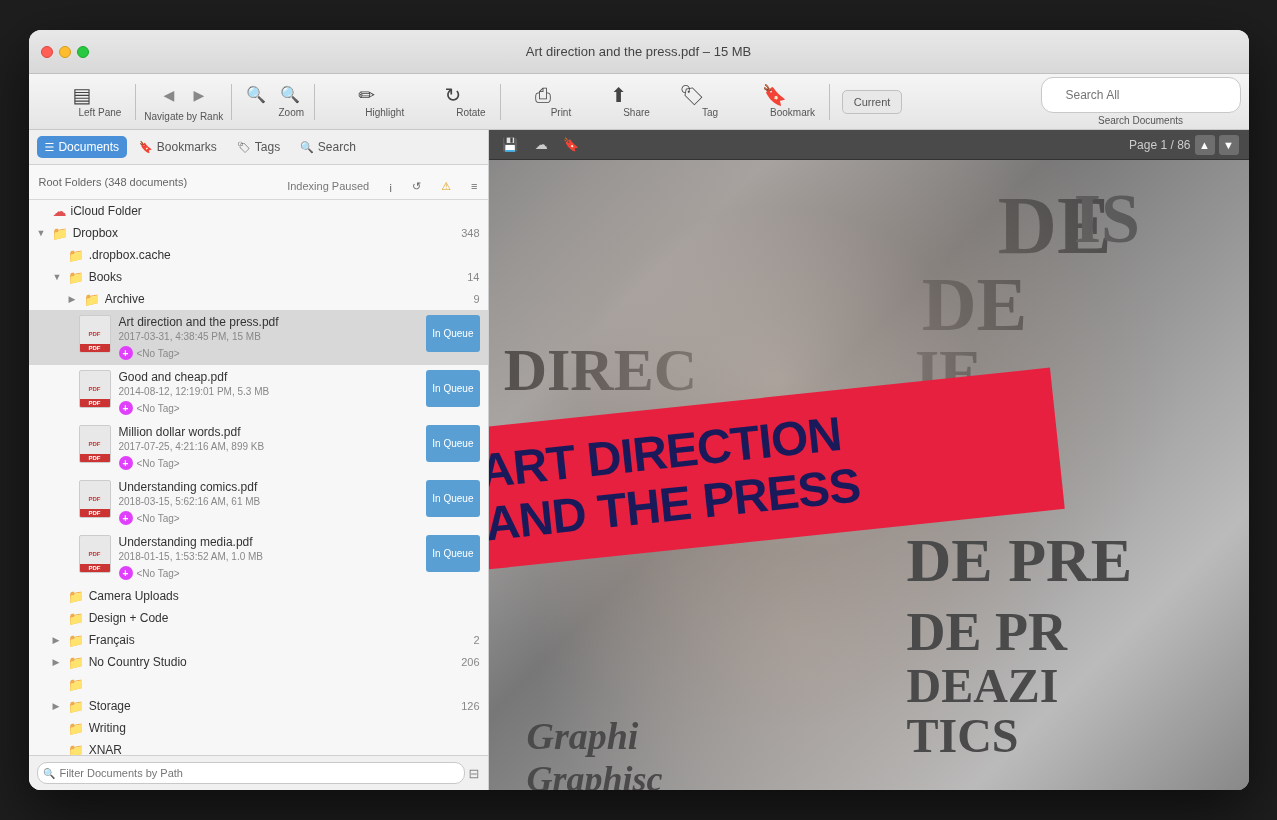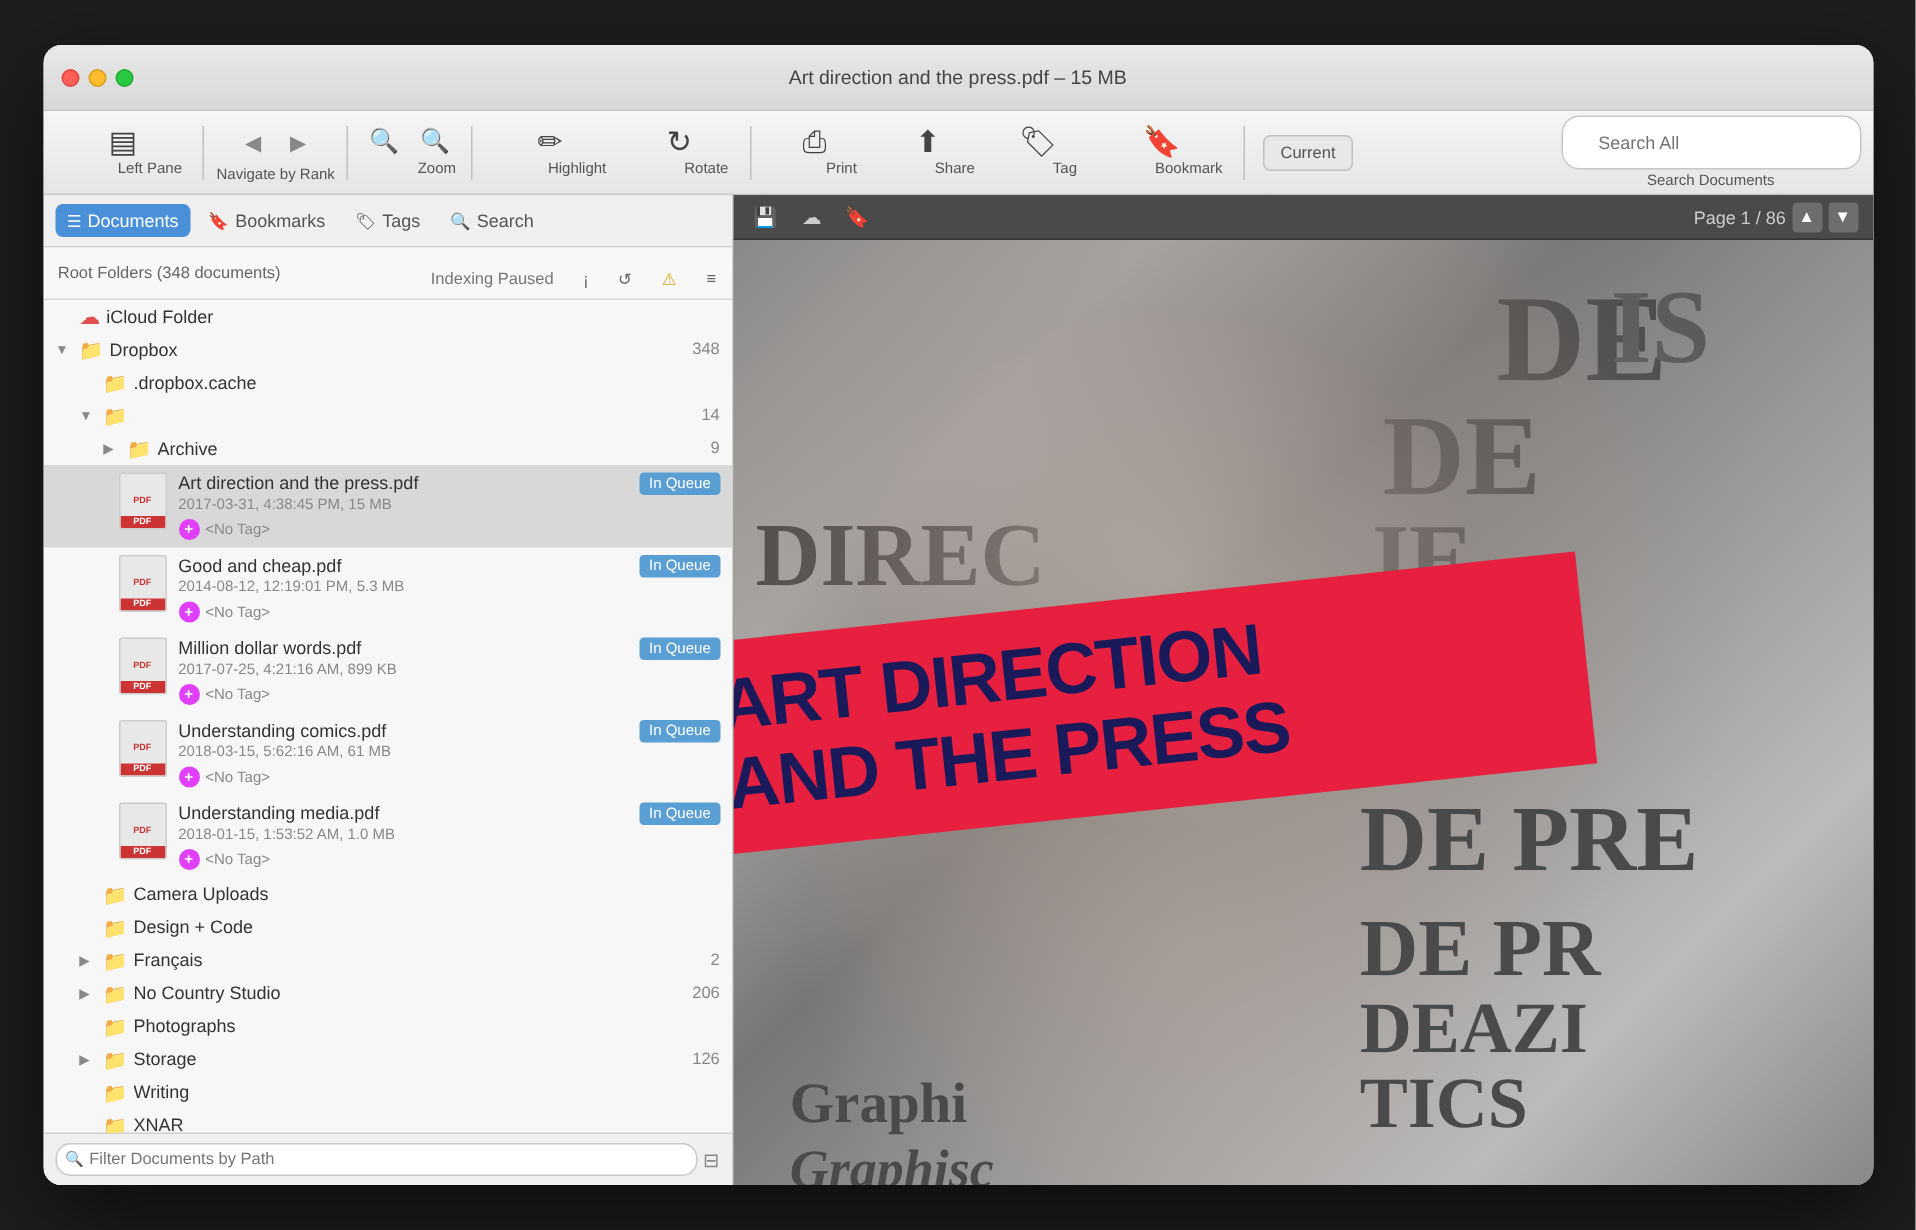--- a/index.html
+++ b/index.html
@@ -292,21 +292,21 @@
       flex-shrink: 0;
     }
     .pdf-tag-label {
       font-size: 10px;
       color: #888;
     }
     .in-queue-badge {
       background: #5a9fd4;
       color: white;
       font-size: 10px;
-      padding: 2px 6px;
+      padding: 13px 6px;
       border-radius: 3px;
       white-space: nowrap;
       margin-left: auto;
       flex-shrink: 0;
     }
     
     .sidebar-filter {
       padding: 6px 8px;
       border-top: 1px solid #d0d0d0;
       background: #f0f0f0;
@@ -608,20 +608,21 @@
 
         <div class="tree-item" style="padding-left:24px;">
           <span class="tree-arrow"></span>
           <span style="font-size:13px;color:#5b9bd5;">📁</span>
           <span class="tree-label">.dropbox.cache</span>
         </div>
 
         <div class="tree-item" style="padding-left:24px;">
           <span class="tree-arrow">▼</span>
           <span style="font-size:13px;color:#5b9bd5;">📁</span>
+          <span class="tree-label">Books</span>
           <span class="tree-count">14</span>
         </div>
 
         <div class="tree-item" style="padding-left:40px;">
           <span class="tree-arrow">▶</span>
           <span style="font-size:13px;color:#5b9bd5;">📁</span>
           <span class="tree-label">Archive</span>
           <span class="tree-count">9</span>
         </div>
 
@@ -727,21 +728,20 @@
         <div class="tree-item" style="padding-left:24px;">
           <span class="tree-arrow">▶</span>
           <span style="font-size:13px;color:#5b9bd5;">📁</span>
           <span class="tree-label">No Country Studio</span>
           <span class="tree-count">206</span>
         </div>
 
         <div class="tree-item" style="padding-left:24px;">
           <span class="tree-arrow"></span>
           <span style="font-size:13px;color:#5b9bd5;">📁</span>
-          <span class="tree-label">Photographs</span>
         </div>
 
         <div class="tree-item" style="padding-left:24px;">
           <span class="tree-arrow">▶</span>
           <span style="font-size:13px;color:#5b9bd5;">📁</span>
           <span class="tree-label">Storage</span>
           <span class="tree-count">126</span>
         </div>
 
         <div class="tree-item" style="padding-left:24px;">
@@ -792,21 +792,21 @@
             <span class="bg-text" style="top:40%;left:2%;font-size:58px;color:#4a4a4a;">QUE D</span>
             <span class="bg-text" style="top:42%;left:37%;font-size:46px;color:#4a4a4a;">LA DIREC</span>
 
             <div style="position:absolute;top:0;left:0;right:0;bottom:0;background:radial-gradient(ellipse at 38% 35%, rgba(200,185,175,0.6) 0%, rgba(160,145,135,0.4) 30%, transparent 60%), radial-gradient(ellipse at 40% 75%, rgba(190,175,165,0.5) 0%, transparent 40%);"></div>
 
             <span class="bg-text" style="top:58%;left:55%;font-size:62px;color:#4a4a4a;">DE PRE</span>
             <span class="bg-text" style="top:70%;left:55%;font-size:54px;color:#4a4a4a;">DE PR</span>
             <span class="bg-text" style="top:79%;left:55%;font-size:48px;color:#4a4a4a;">DEAZI</span>
             <span class="bg-text" style="top:87%;left:55%;font-size:48px;color:#4a4a4a;">TICS</span>
 
-            <span class="bg-text" style="top:88%;left:5%;font-size:38px;color:#4a4a4a;">Graphi</span>
+            <span class="bg-text" style="top:88%;left:5%;font-size:38px;color:#4a4a4a;font-style:italic;">Graphi</span>
             <span class="bg-text" style="top:93%;left:5%;font-size:36px;color:#4a4a4a;font-style:italic;margin-top:12px;">Graphisc</span>
           </div>
 
           <div class="red-banner">
             <div class="banner-text">ART DIRECTION</div>
             <div class="banner-text">AND THE PRESS</div>
           </div>
         </div>
       </div>
     </div>

